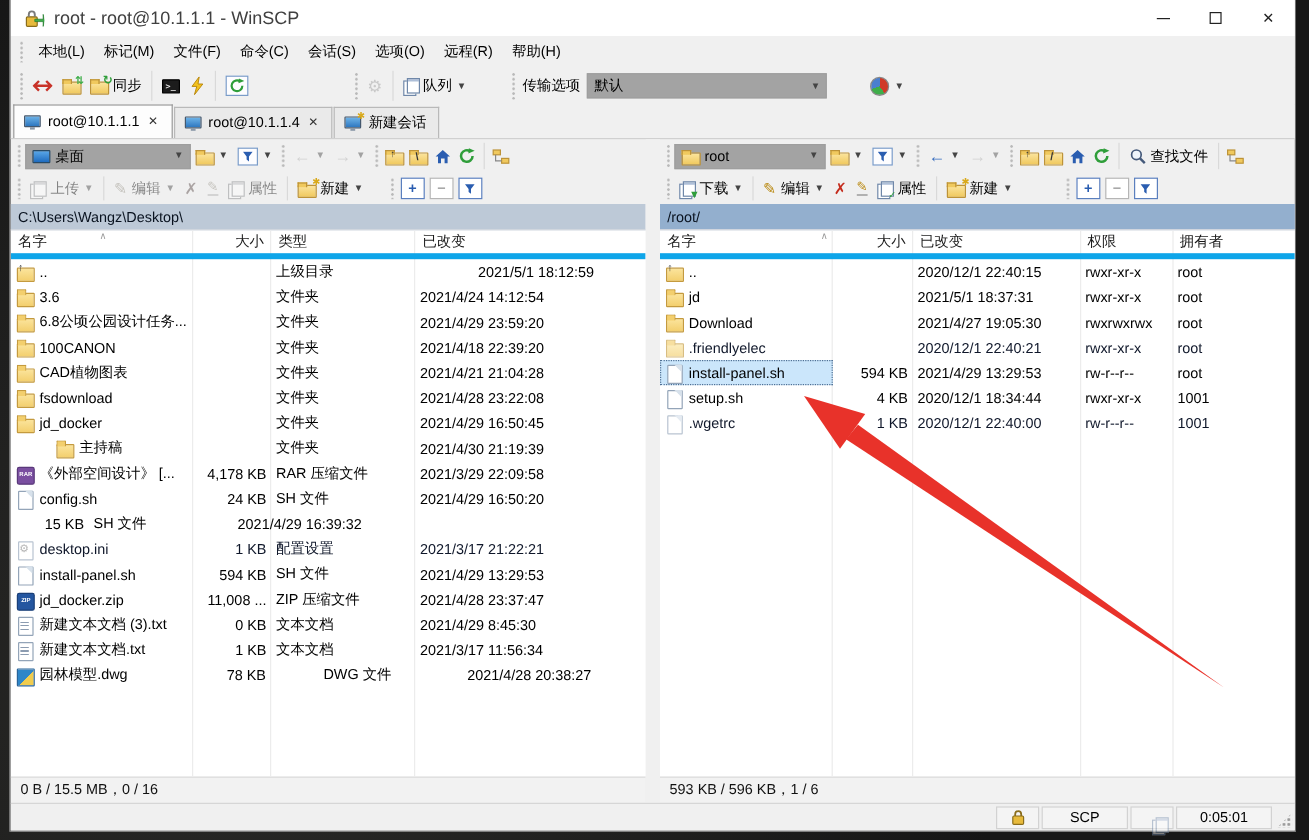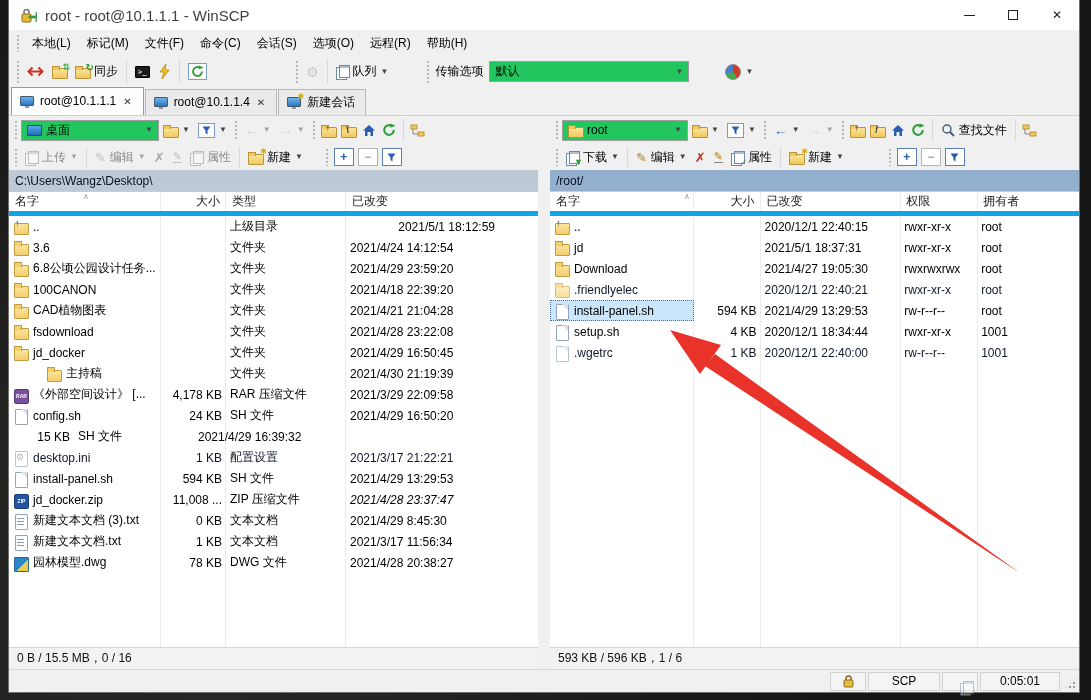--- a/index.html
+++ b/index.html
@@ -27,21 +27,21 @@
 
   .grip { width:4px; align-self:stretch; margin:4px 3px;
     background-image:radial-gradient(circle,#b9b9b9 1px,transparent 1.2px);
     background-size:4px 4px; flex:0 0 4px; }
   .sep { width:1px; background:#d9d9d9; align-self:stretch; margin:3px 4px; flex:0 0 1px; }
 
   .toolbar { height:31px; background:#f0f0f0; display:flex; align-items:center; padding:0 4px; flex:0 0 31px; }
   .tbtn { display:flex; align-items:center; gap:4px; padding:3px 4px; border-radius:2px; white-space:nowrap; }
   .tbtn.dis { opacity:.45; filter:grayscale(.9); }
   .caret { font-size:8px; color:#444; line-height:1; }
-  .combo { display:flex; align-items:center; gap:4px; background:#22c55e; border:1px solid #9e9e9e; height:21px; padding:0 5px; }
+  .combo { display:flex; align-items:center; gap:4px; background:#a3a3a3; border:1px solid #9e9e9e; height:21px; padding:0 5px; }
   .combo .caret { margin-left:auto; }
 
   
   .tabbar { height:29px; background:#f0f0f0; display:flex; align-items:flex-end; padding:0 2px; flex:0 0 29px; border-bottom:1px solid #d0d0d0; }
   .tab { display:flex; align-items:center; gap:6px; padding:4px 10px 5px 8px; margin-right:1px;
     border:1px solid #b9b9b9; border-bottom:none; background:#eaeaea; height:26px; }
   .tab.active { background:#fdfdfd; height:28px; border-color:#9a9a9a; }
   .tab-close { font-size:10px; color:#333; padding:0 1px; }
   .tab-monitor { width:14px; height:10px; background:linear-gradient(180deg,#6db3e8,#2d77c0); border:1px solid #44586e; border-radius:1px; position:relative; flex:0 0 14px; }
   .tab-monitor::after { content:""; position:absolute; left:4px; bottom:-3px; width:4px; height:2px; background:#8a98a8; }
@@ -554,21 +554,21 @@
             <div class="cell namecell" style="width: 152px;">
               <span class="fi fi-zip"></span>
               <span>jd_docker.zip</span>
             </div>
             <div class="cell r" style="width: 65px;">
               <span>11,008 ...</span>
             </div>
             <div class="cell" style="width: 120px;">
               <span>ZIP 压缩文件</span>
             </div>
-            <div class="cell" style="width: 153px; font-style: italic;">
+            <div class="cell" style="width: 153px;">
               <span>2021/4/28 23:37:47</span>
             </div>
           </div>
           <div class="lrow">
             <div class="cell namecell" style="width: 152px;">
               <span class="fi fi-txt"></span>
               <span>新建文本文档 (3).txt</span>
             </div>
             <div class="cell r" style="width: 65px;">
               <span>0 KB</span>
@@ -596,21 +596,21 @@
             </div>
           </div>
           <div class="lrow">
             <div class="cell namecell" style="width: 152px;">
               <span class="fi fi-dwg"></span>
               <span>园林模型.dwg</span>
             </div>
             <div class="cell r" style="width: 65px;">
               <span>78 KB</span>
             </div>
-            <div class="cell" style="width: 120px;">
+            <div class="cell" style="width: 120px; margin-left: 40px;">
               <span>DWG 文件</span>
             </div>
             <div class="cell" style="width: 153px;">
               <span>2021/4/28 20:38:27</span>
             </div>
           </div>
         </div>
 
       <div class="pstatus">
         <span>0 B / 15.5 MB，0 / 16</span>

